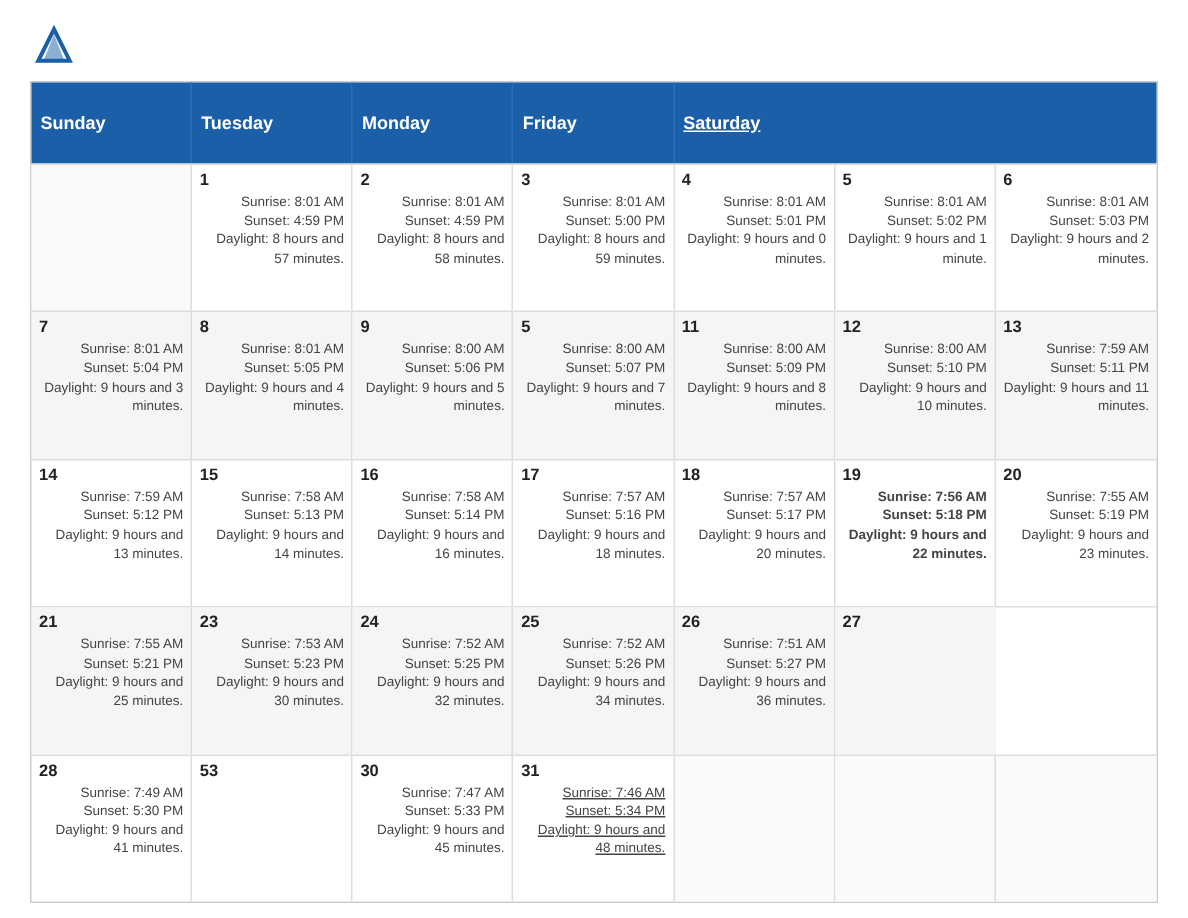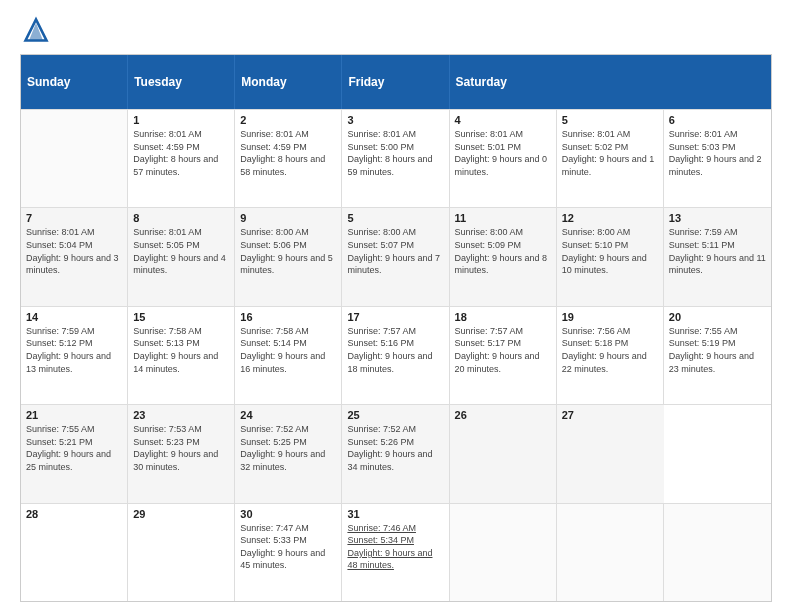--- a/index.html
+++ b/index.html
@@ -63,21 +63,21 @@
       background: #1a5fa8;
     }
     .cal-header-cell {
       color: #fff;
       font-size: 12px;
       font-weight: bold;
       padding: 20px 6px;
       text-align: left;
       border-right: 1px solid #2a6fb8;
     }
-    .cal-header-cell:last-child { border-right: none; }
+    .cal-header-cell:last-child { border-right: none; text-decoration: underline; }
     .cal-body {
       flex: 1;
       display: flex;
       flex-direction: column;
     }
     .cal-row {
       display: grid;
       grid-template-columns: repeat(7, 1fr);
       flex: 1;
       border-top: 1px solid #ddd;
@@ -95,20 +95,21 @@
     .day-number {
       font-size: 11px;
       font-weight: bold;
       color: #222;
       margin-bottom: 2px;
     }
     .day-info {
       font-size: 9px;
       color: #444;
       line-height: 1.4;
+      text-align: right;
     }
     .alt-row .cal-cell {
       background: #f5f5f5;
     }
   </style>
 </head>
 <body>
 
 <div class="page">
   <div class="header">
@@ -246,21 +247,21 @@
 Daylight: 9 hours and 18 minutes.</div>
           </div>
           <div class="cal-cell">
             <div class="day-number">18</div>
             <div class="day-info" style="white-space: pre-line;">Sunrise: 7:57 AM
 Sunset: 5:17 PM
 Daylight: 9 hours and 20 minutes.</div>
           </div>
           <div class="cal-cell">
             <div class="day-number">19</div>
-            <div class="day-info" style="white-space: pre-line;">Sunrise: 7:56 AM
+            <div class="day-info" style="white-space: pre-line; font-weight: bold;">Sunrise: 7:56 AM
 Sunset: 5:18 PM
 Daylight: 9 hours and 22 minutes.</div>
           </div>
           <div class="cal-cell">
             <div class="day-number">20</div>
             <div class="day-info" style="white-space: pre-line;">Sunrise: 7:55 AM
 Sunset: 5:19 PM
 Daylight: 9 hours and 23 minutes.</div>
           </div>
         </div>
@@ -284,31 +285,37 @@
 Daylight: 9 hours and 32 minutes.</div>
           </div>
           <div class="cal-cell">
             <div class="day-number">25</div>
             <div class="day-info" style="white-space: pre-line;">Sunrise: 7:52 AM
 Sunset: 5:26 PM
 Daylight: 9 hours and 34 minutes.</div>
           </div>
           <div class="cal-cell">
             <div class="day-number">26</div>
+            <div class="day-info" style="white-space: pre-line;">Sunrise: 7:51 AM
+Sunset: 5:27 PM
+Daylight: 9 hours and 36 minutes.</div>
           </div>
           <div class="cal-cell">
             <div class="day-number">27</div>
           </div>
         </div>
         <div class="cal-row">
           <div class="cal-cell">
             <div class="day-number">28</div>
-          </div>
-          <div class="cal-cell">
-            <div class="day-number">29</div>
+            <div class="day-info" style="white-space: pre-line;">Sunrise: 7:49 AM
+Sunset: 5:30 PM
+Daylight: 9 hours and 41 minutes.</div>
+          </div>
+          <div class="cal-cell">
+            <div class="day-number">53</div>
           </div>
           <div class="cal-cell">
             <div class="day-number">30</div>
             <div class="day-info" style="white-space: pre-line;">Sunrise: 7:47 AM
 Sunset: 5:33 PM
 Daylight: 9 hours and 45 minutes.</div>
           </div>
           <div class="cal-cell">
             <div class="day-number">31</div>
             <div class="day-info" style="white-space: pre-line; text-decoration: underline;">Sunrise: 7:46 AM

